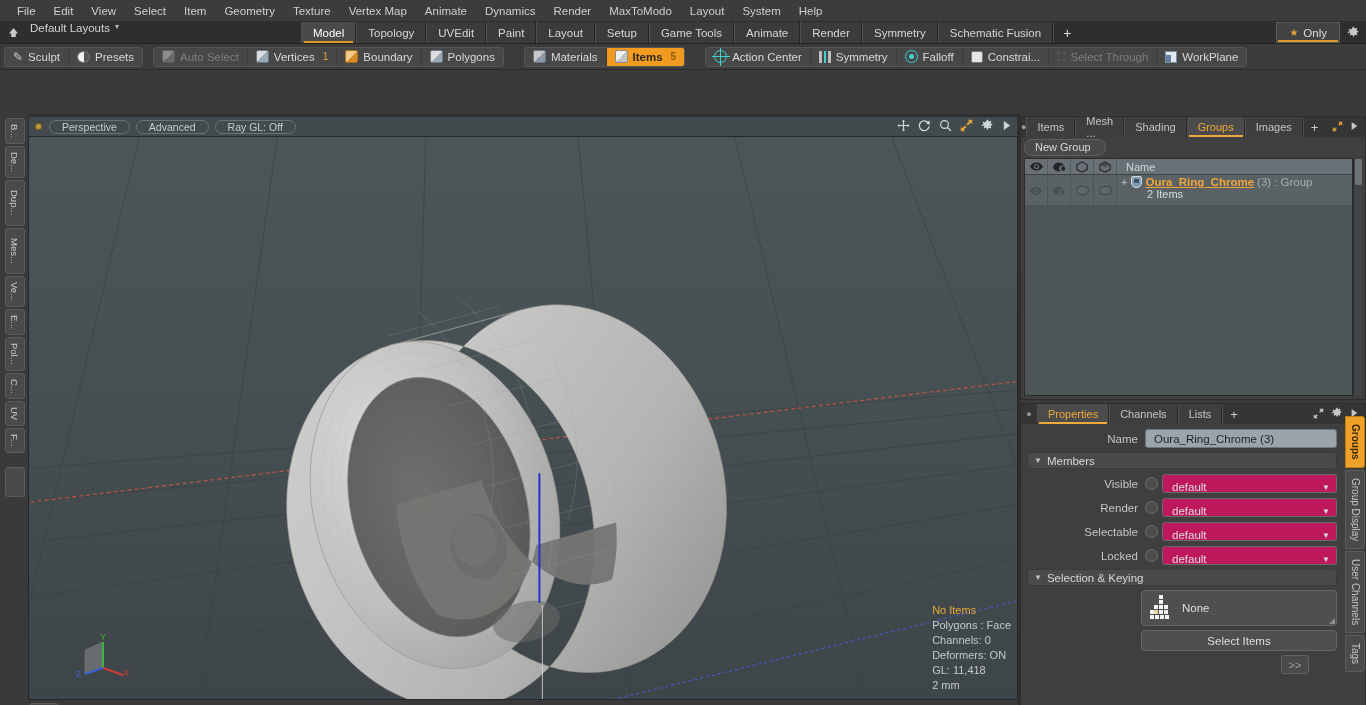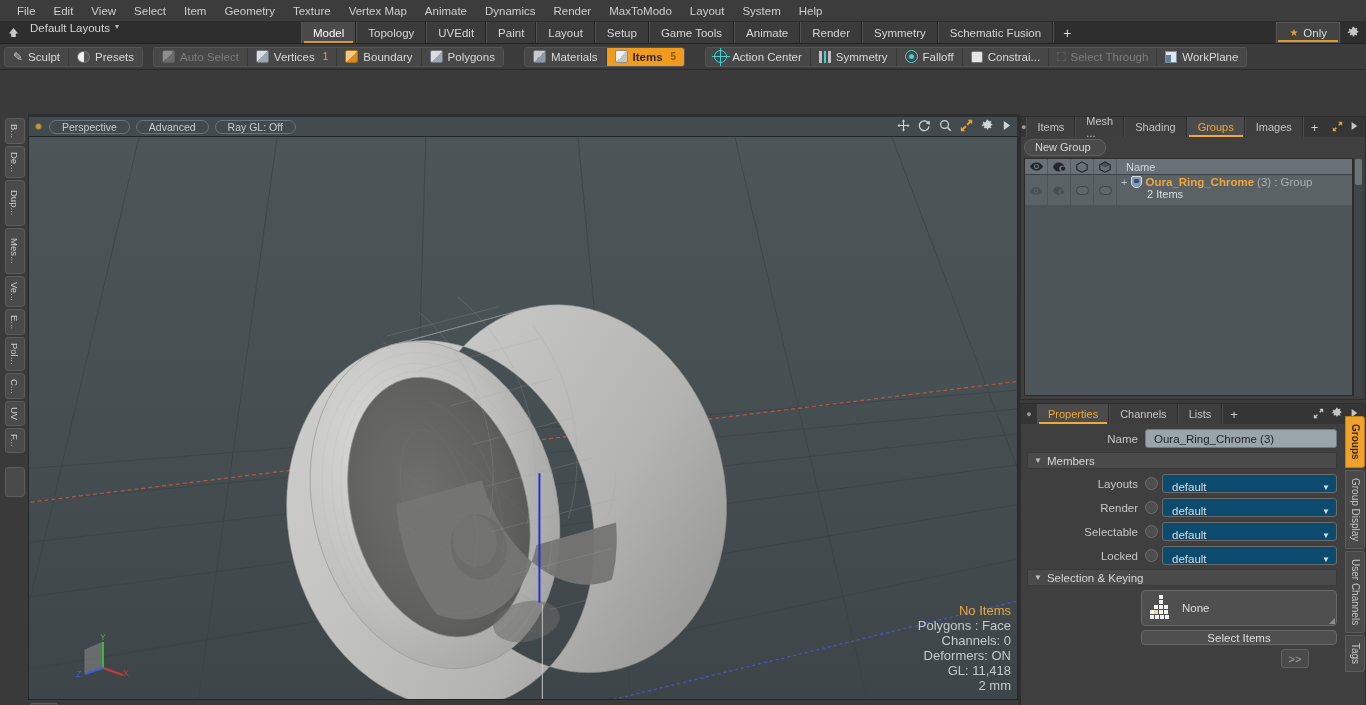--- a/index.html
+++ b/index.html
@@ -87,22 +87,22 @@
   .vpdot{width:7px;height:7px;border-radius:50%;background:#c59a3c;margin-right:7px;box-shadow:0 0 2px #000 inset;}
   .vpbtn{border:1px solid #68737a;border-radius:9px;padding:0 12px;margin-right:6px;height:14px;
          display:flex;align-items:center;color:#c3ccd1;font-size:10.5px;background:transparent;}
   #vphead .fill{flex:1;}
   .vpicons{display:flex;align-items:center;gap:8px;color:#c9d0d4;font-size:12px;}
   .vpicons .yel{color:#e0a33a;}
 
   #viewport{flex:1;position:relative;overflow:hidden;border:1px solid #22282a;
             background:linear-gradient(180deg,#4b5457 0%,#464f52 40%,#3f4649 100%);}
   #grid{position:absolute;inset:0;}
-  .statbox{position:absolute;right:6px;bottom:6px;text-align:right;line-height:15px;
-           font-size:13px;color:#c3c9cc;}
+  .statbox{position:absolute;right:6px;bottom:6px;line-height:15px;
+           font-size:11px;color:#c3c9cc;}
   .statbox .hl{color:#e6a93b;}
   #axisgiz{position:absolute;left:44px;bottom:14px;width:60px;height:55px;}
 
   
   #statusbar{height:22px;background:#3a3a3a;display:flex;align-items:center;padding:2px 0 0 2px;}
   .sbinner{flex:1;height:18px;background:#444;border:1px solid #555;border-radius:2px;
            display:flex;align-items:center;padding:0 8px;color:#d0d0d0;font-size:11px;}
   .sbtab{width:28px;height:18px;background:#4a4a4a;border:1px solid #5a5a5a;border-radius:2px;margin-right:2px;}
 
   
@@ -131,43 +131,43 @@
   .growl{height:30px;display:flex;align-items:stretch;background:#5a6266;}
   .growl .gcol{border-right:1px solid #4e5559;color:#454b4e;padding-top:1px;}
   .gcheck{width:13px;height:9px;border:1px solid #3d4346;border-radius:5px;background:#5f676b;}
   .gitemcol{flex:1;padding:1px 0 0 4px;}
   .gline1{display:flex;align-items:center;gap:3px;font-size:11.5px;}
   .gplus{color:#b9c0c4;font-size:11px;margin-right:1px;}
   .gshield{width:11px;height:12px;background:#7f9bb5;border:1px solid #d8d8d8;
            border-radius:2px 2px 5px 5px;position:relative;}
   .gshield:after{content:"";position:absolute;left:2px;top:2px;width:5px;height:4px;
                  background:#3c5068;border-radius:1px;}
-  .gname{color:#f0a53b;font-weight:bold;}
+  .gname{color:#f0a53b;font-weight:bold;text-decoration:underline;}
   .gcount{color:#a9b0b4;}
   .gsub{color:#d8dee1;font-size:11px;padding-left:26px;line-height:13px;}
   .gscroll{width:9px;background:#3f4548;border-left:1px solid #2c2c2c;}
   .gscroll b{display:block;width:7px;height:26px;margin:1px;background:#6d7478;border-radius:2px;}
 
   
   #proppanel{flex:1;margin-top:3px;position:relative;}
   .propbody{flex:1;padding:4px 0 0 0;overflow:hidden;}
   .prow{display:flex;align-items:center;height:21px;margin-bottom:3px;padding-right:28px;}
   .plab{width:124px;text-align:right;padding-right:7px;color:#c6c6c6;font-size:11.5px;}
   .pfield{flex:1;height:19px;background:#9aa4ab;border:1px solid #6f787e;border-radius:3px;
           display:flex;align-items:center;padding:0 8px;color:#1e2326;font-size:11.5px;}
   .sechead{height:17px;background:#4a4a4a;border:1px solid #3a3a3a;border-radius:2px;margin:2px 28px 4px 6px;
            display:flex;align-items:center;padding-left:6px;color:#d6d6d6;font-size:11.5px;}
   .sechead .tri{font-size:8px;margin-right:5px;color:#c0c0c0;}
   .dropwrap{flex:1;display:flex;align-items:center;height:19px;}
   .dcirc{width:13px;height:13px;border-radius:50%;border:1px solid #6e6e6e;background:#4d4d4d;margin-right:4px;flex:0 0 13px;}
-  .dsel{flex:1;height:19px;background:#0c4a6e;border:1px solid #6b6b6b;border-radius:3px;
+  .dsel{flex:1;height:19px;background:#be185d;border:1px solid #6b6b6b;border-radius:3px;
         display:flex;align-items:center;justify-content:space-between;padding:7px 6px 0 9px;color:#dcdcdc;font-size:11.5px;}
   .dsel .car{font-size:8px;color:#ddd;}
   .pbtnrow{display:flex;justify-content:flex-end;padding-right:28px;margin-bottom:4px;}
-  .pbtn{width:196px;height:15px;background:#4f4f4f;border:1px solid #676767;border-radius:4px;
+  .pbtn{width:196px;height:21px;background:#4f4f4f;border:1px solid #676767;border-radius:4px;
         display:flex;align-items:center;justify-content:center;color:#dedede;font-size:11.5px;}
   .pbtn.dim{color:#868686;background:#484848;}
   .selnone{width:196px;height:36px;background:#4f4f4f;border:1px solid #676767;border-radius:4px;
            display:flex;align-items:center;padding-left:8px;gap:10px;color:#dedede;font-size:11.5px;position:relative;}
   .selnone:after{content:"";position:absolute;right:1px;bottom:1px;width:0;height:0;
                  border-left:6px solid transparent;border-bottom:6px solid #8e8e8e;}
   .dotgrid{width:22px;height:26px;position:relative;}
   .arrowbtn{width:28px;height:19px;background:#4a4a4a;border:1px solid #636363;border-radius:3px;
             display:flex;align-items:center;justify-content:center;color:#9da4a8;font-size:11px;margin-right:28px;}
   .rvtabs{position:absolute;right:0;top:12px;width:20px;display:flex;flex-direction:column;gap:2px;}
@@ -640,21 +640,21 @@
           <div class="plab">Name</div>
           <div class="pfield">Oura_Ring_Chrome (3)</div>
         </div>
 
         <div class="sechead">
           <span class="tri">▼</span>
           <span>Members</span>
         </div>
 
         <div class="prow">
-          <div class="plab">Layouts</div>
+          <div class="plab">Visible</div>
           <div class="dropwrap">
             <span class="dcirc"></span>
             <div class="dsel">
               <span>default</span>
               <span class="car">▼</span>
             </div>
           </div>
         </div>
 
         <div class="prow">

